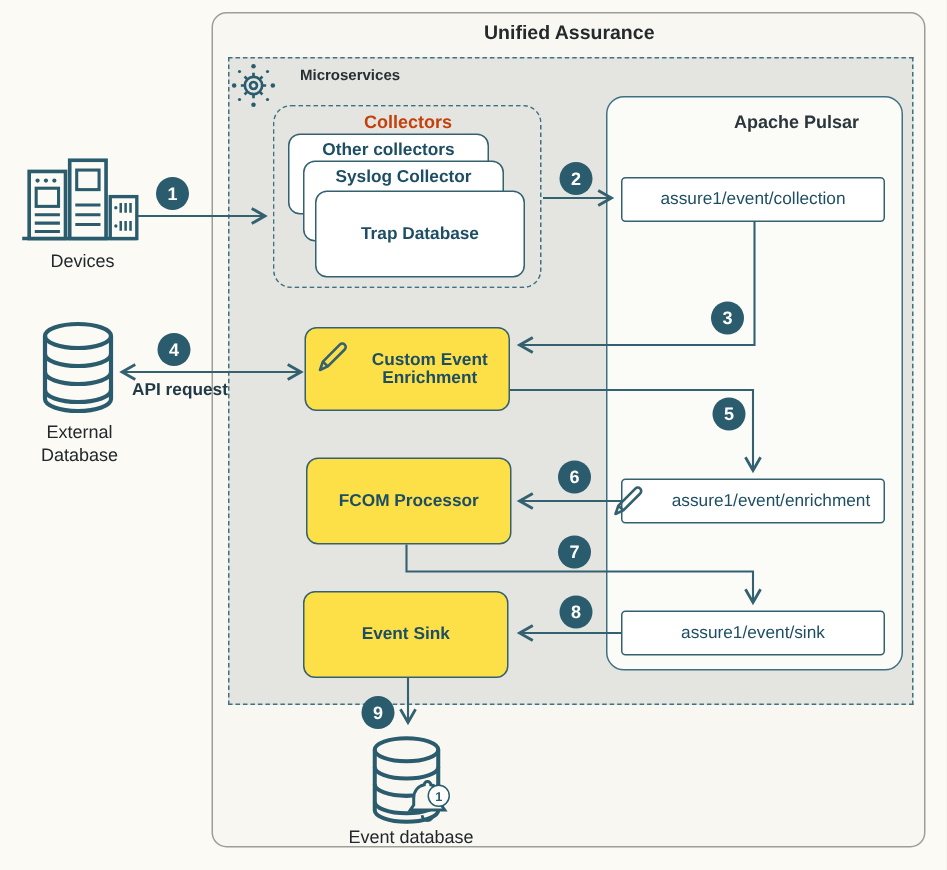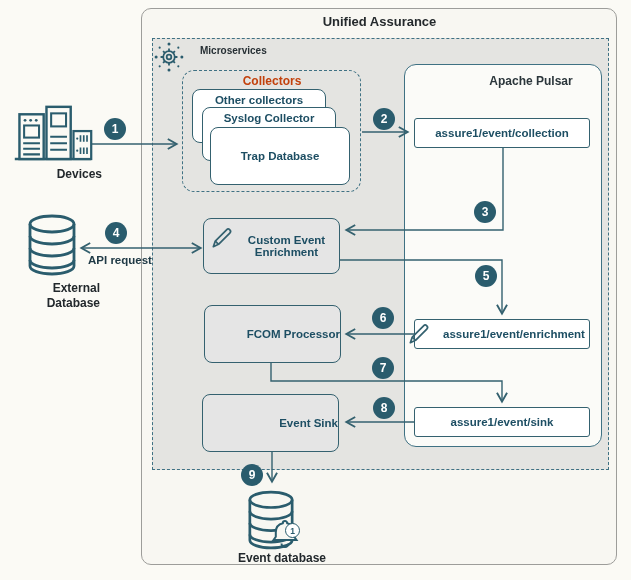--- a/index.html
+++ b/index.html
@@ -10,29 +10,29 @@
   .micro-box{left:152px;top:38px;width:455px;height:430px;background:#e4e4e1;border:1.5px dashed #3f7183;}
   .micro-label{left:200px;top:45px;font-size:10px;font-weight:700;color:#262f34;}
   .coll-box{left:182px;top:70px;width:177px;height:120px;border:1.5px dashed #3f7183;border-radius:12px;}
   .coll-label{left:182px;top:74px;width:180px;text-align:center;font-size:12px;font-weight:700;color:#c2410c;}
   .card{background:#ffffff;border:1.4px solid #34616f;border-radius:8px;font-size:11.5px;font-weight:700;color:#1d4e63;text-align:center;}
   .card-other{left:192px;top:89px;width:134px;height:54px;z-index:1;padding-top:4px;box-sizing:border-box;}
   .card-syslog{left:202px;top:107px;width:134px;height:54px;z-index:2;padding-top:4px;box-sizing:border-box;}
   .card-trap{left:210px;top:127px;width:138px;height:56px;z-index:3;display:flex;align-items:center;justify-content:center;}
   .pulsar-box{left:404px;top:64px;width:196px;height:381px;background:#fbfbf8;border:1.5px solid #3f7183;border-radius:12px;}
   .pulsar-label{left:404px;top:74px;width:198px;text-align:center;font-size:12px;font-weight:700;color:#2b363b;margin-left:28px;}
-  .topic{background:#ffffff;border:1.3px solid #34616f;border-radius:3px;width:176px;height:30px;display:flex;align-items:center;justify-content:center;font-size:11.5px;font-weight:700;color:#1d4e63;white-space:nowrap;box-sizing:border-box;}
+  .topic{background:#ffffff;border:1.3px solid #34616f;border-radius:3px;width:176px;height:30px;display:flex;align-items:center;justify-content:center;font-size:11.5px;font-weight:400;color:#1d4e63;white-space:nowrap;box-sizing:border-box;}
   .topic-collection{left:414px;top:118px;}
   .topic-enrichment{left:414px;top:319px;padding-left:24px;}
   .topic-sink{left:414px;top:407px;}
-  .comp{background:#e5e5e5;border:1.4px solid #34616f;border-radius:8px;display:flex;align-items:center;justify-content:flex-end;font-size:11.5px;font-weight:700;color:#1d4e63;text-align:center;box-sizing:border-box;}
+  .comp{background:#fde047;border:1.4px solid #34616f;border-radius:8px;display:flex;align-items:center;justify-content:center;font-size:11.5px;font-weight:700;color:#1d4e63;text-align:center;box-sizing:border-box;}
   .cee-box{left:203px;top:218px;width:137px;height:56px;padding-left:30px;}
   .fcom-box{left:204px;top:305px;width:137px;height:58px;}
   .esink-box{left:202px;top:394px;width:137px;height:58px;}
-  .ext-label{font-size:12px;font-weight:700;color:#22282c;text-align:right;line-height:1.25;}
+  .ext-label{font-size:12px;font-weight:400;color:#22282c;text-align:center;line-height:1.25;}
   .api-label{left:82px;top:253px;width:76px;text-align:center;font-size:11.5px;font-weight:700;color:#203a46;line-height:1.25;}
   .step{width:22px;height:22px;border-radius:50%;background:#2a5c6d;color:#ffffff;font-size:12px;font-weight:700;display:flex;align-items:center;justify-content:center;z-index:60;}
   .overlay{left:0;top:0;width:631px;height:580px;z-index:50;pointer-events:none;}
   .bell-badge{left:285px;top:523px;width:13px;height:13px;border-radius:50%;border:1.5px solid #2a5c6d;background:#ffffff;color:#2a5c6d;font-size:8.5px;font-weight:700;display:flex;align-items:center;justify-content:center;z-index:7;}
   svg{display:block;}
 </style>
 </head>
 <body>
 
 <div class="canvas">

